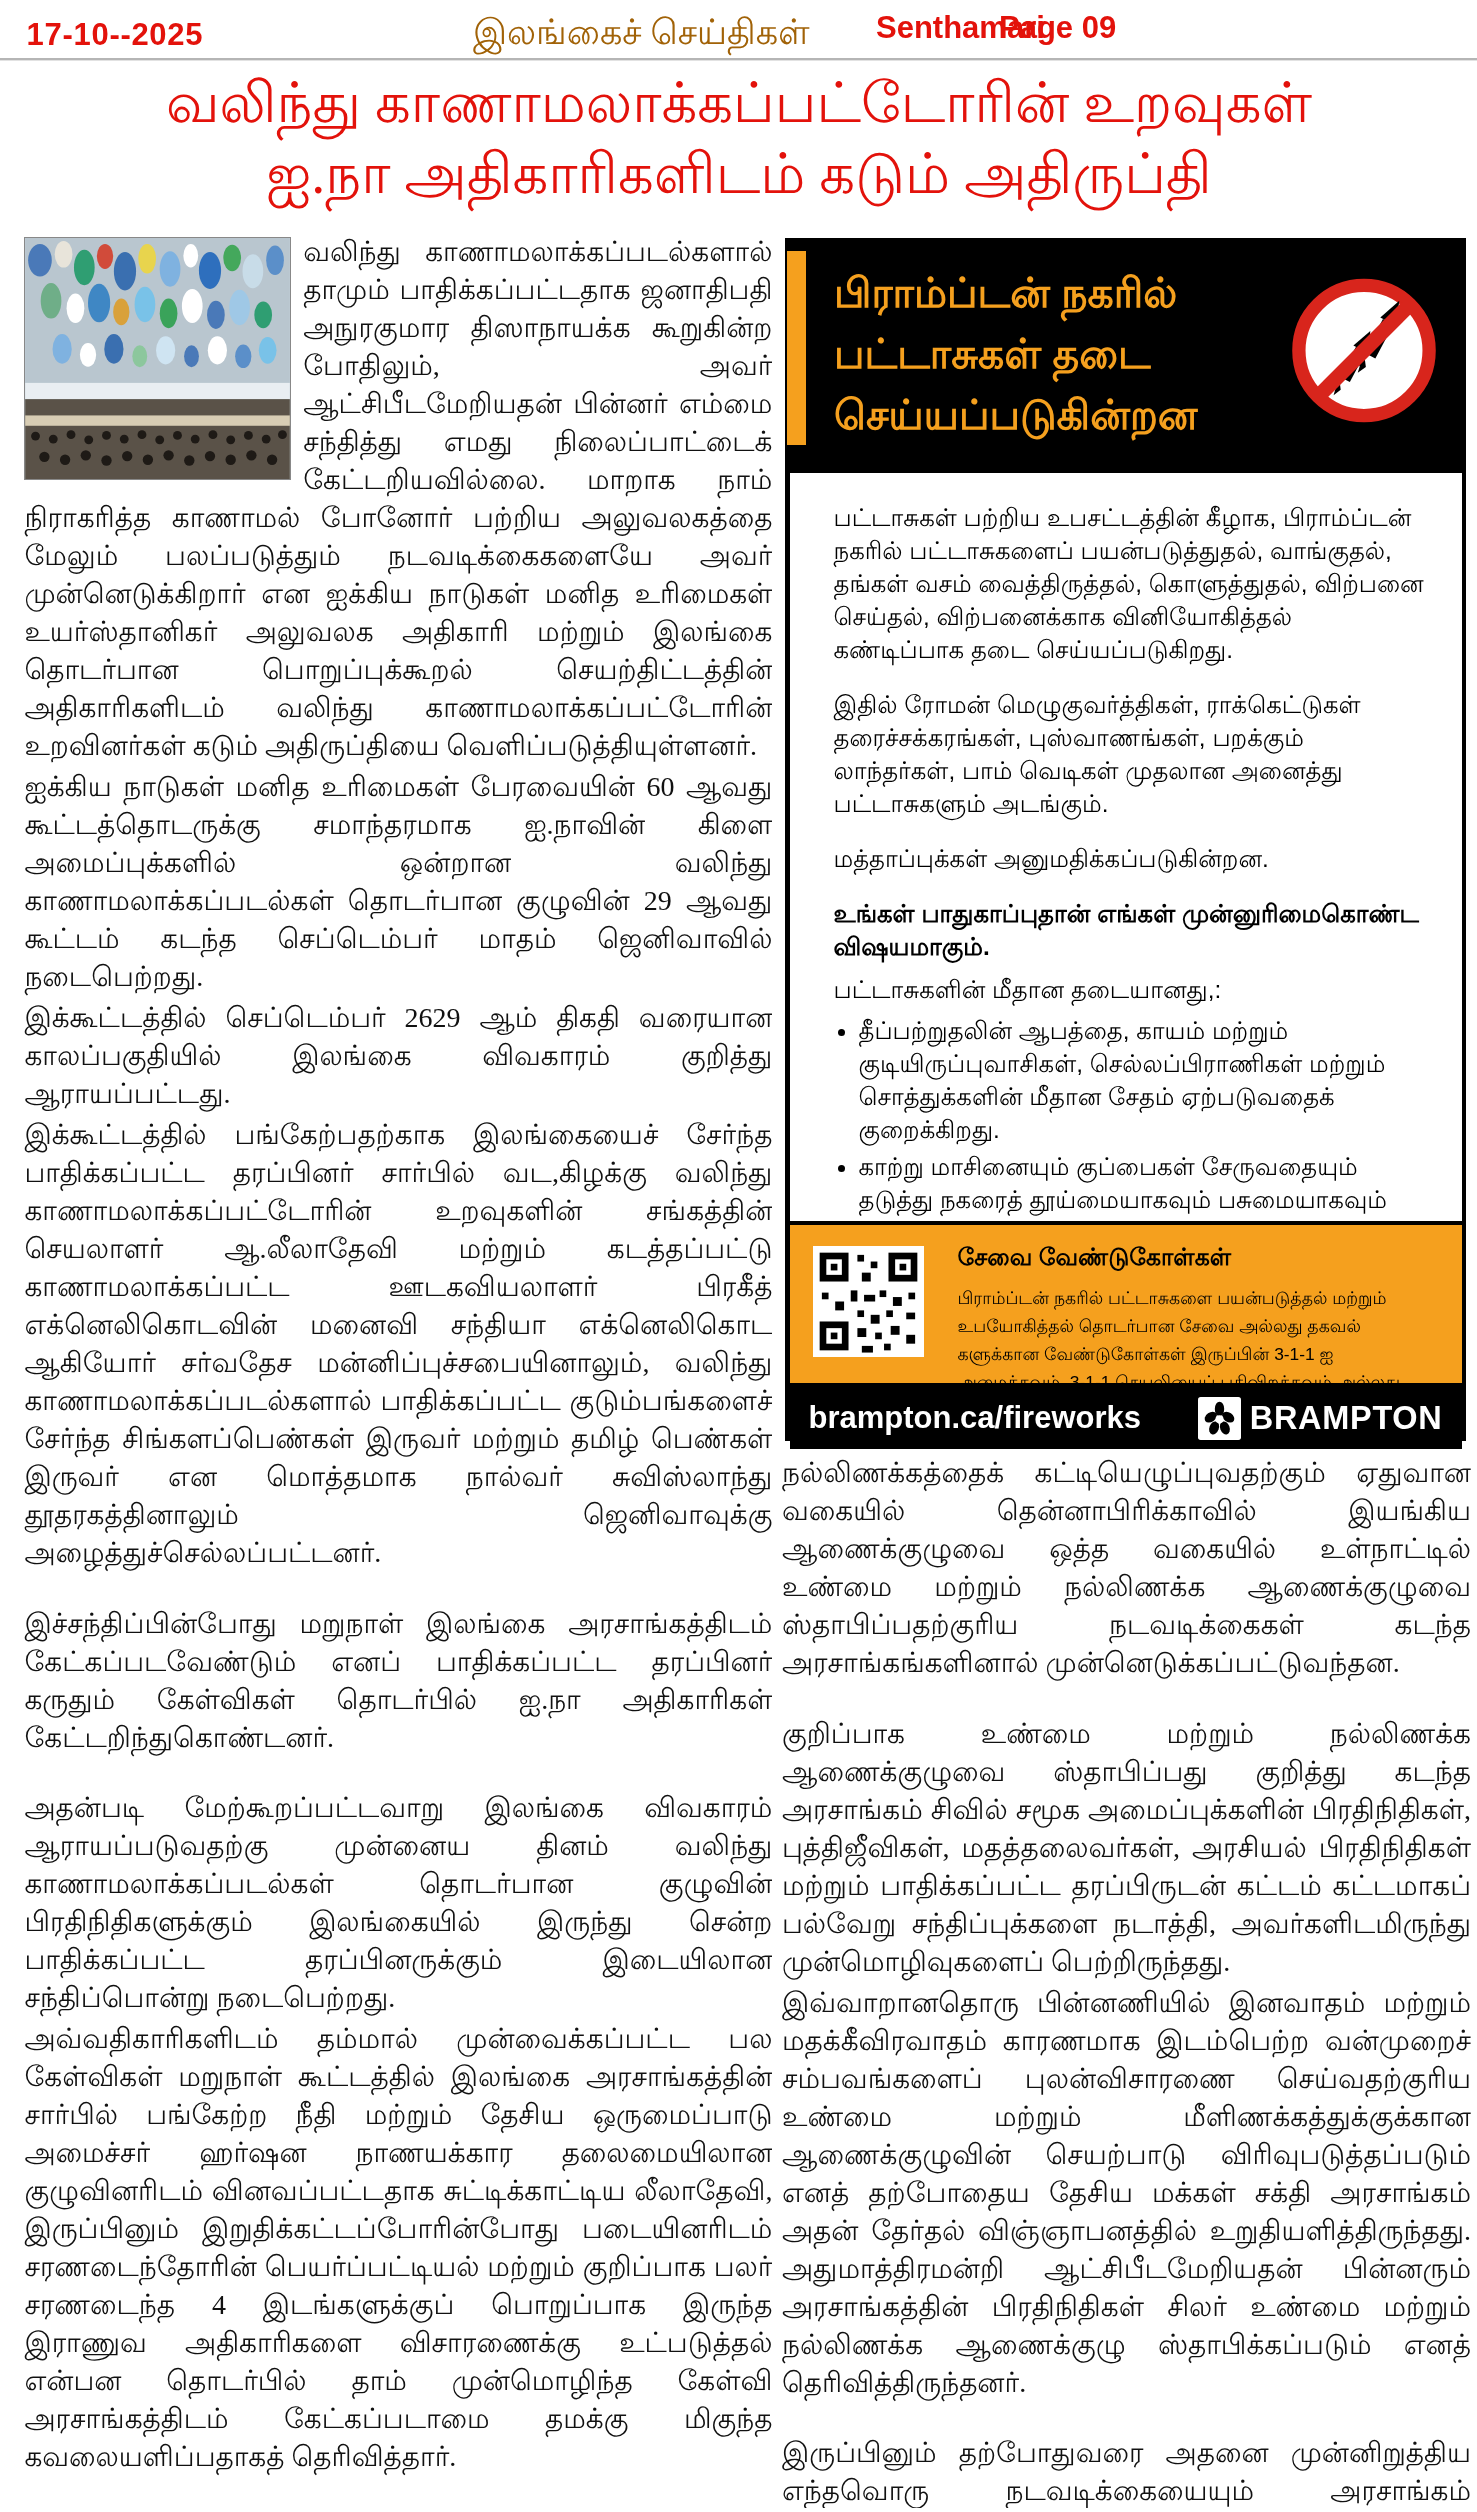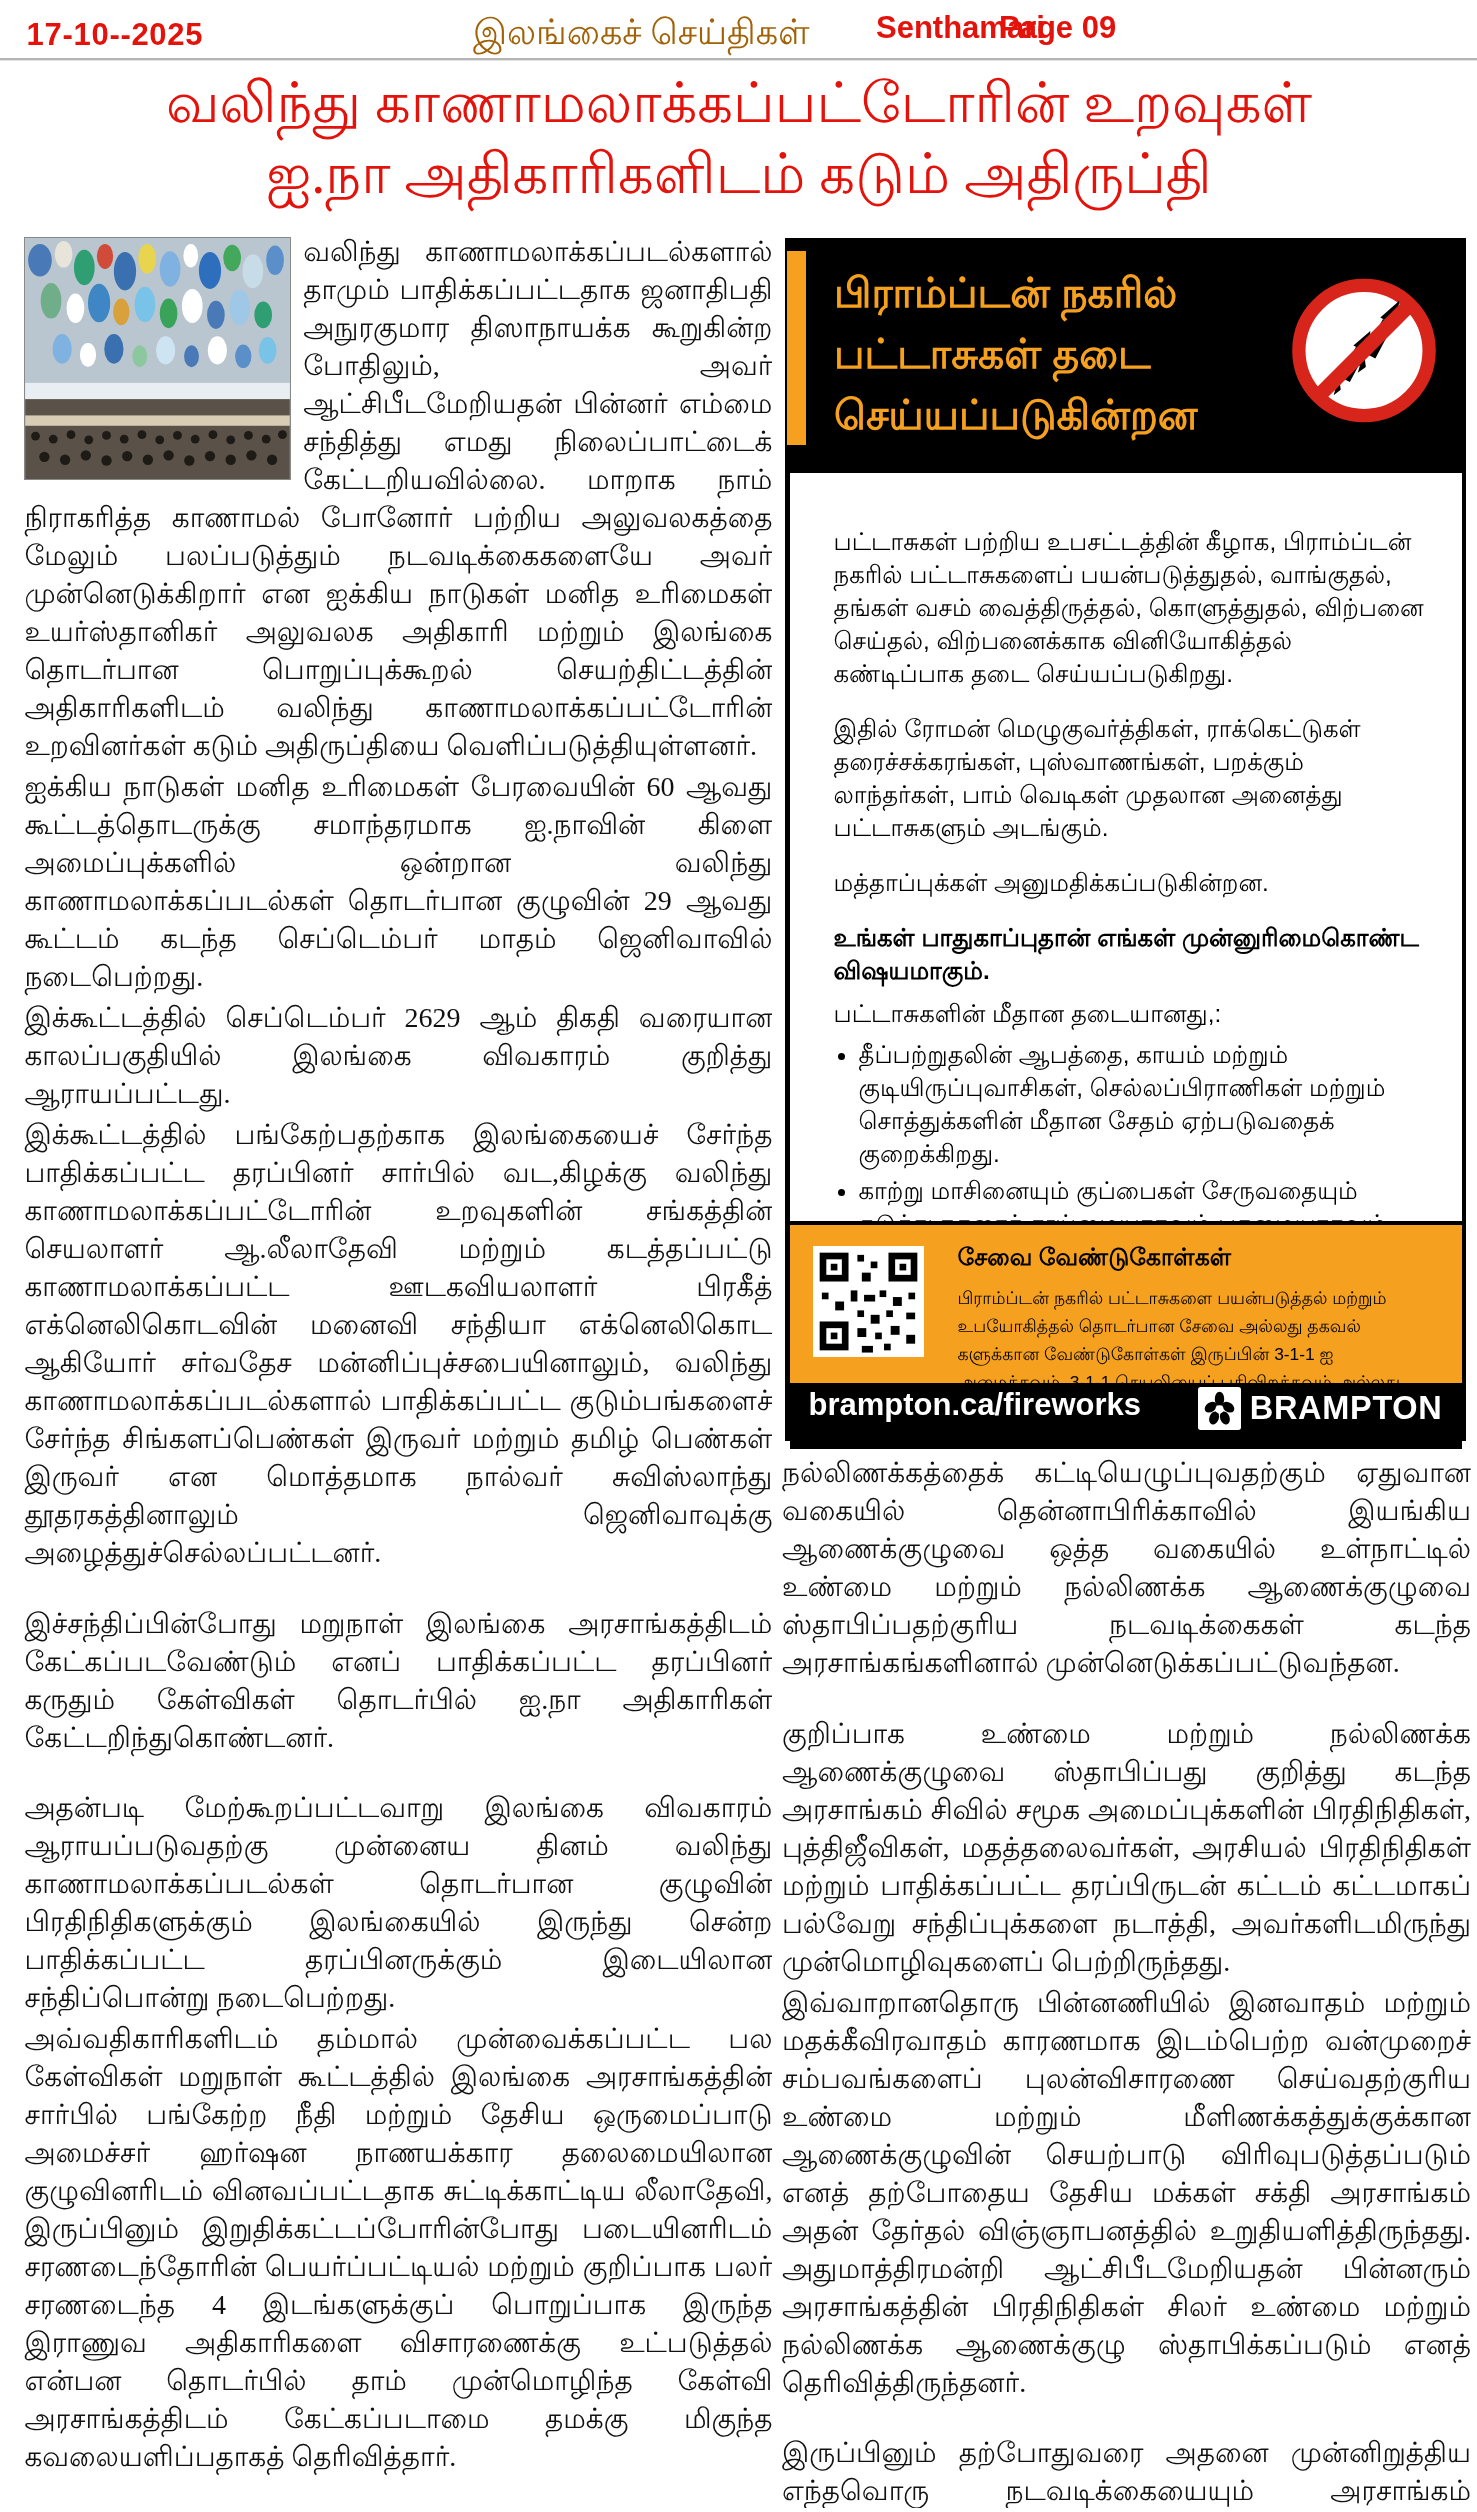--- a/index.html
+++ b/index.html
@@ -38,34 +38,34 @@
   
   .ad{position:absolute;left:785px;top:238px;width:681px;height:1203px;background:#000;}
   .ad-title-band{position:relative;width:100%;height:235px;background:#000;}
   .ad-orange-bar{position:absolute;left:1.5px;top:13.3px;width:19px;height:194px;background:#F5A01E;}
   .ad-title{position:absolute;left:49px;top:25px;width:443px;color:#F5A01E;
       font-family:"Liberation Sans",sans-serif;font-size:41px;line-height:61px;font-weight:bold;}
   .ad-ban-icon{position:absolute;right:28px;top:35px;width:148px;height:155px;}
 
   .ad-body{position:relative;width:672px;margin:0 auto;height:748px;background:#fff;
       font-family:"Liberation Sans",sans-serif;font-size:24.4px;line-height:33px;color:#000;
-      padding:52px 35px 0 44px;box-sizing:border-box;overflow:hidden;}
+      padding:28px 35px 0 44px;box-sizing:border-box;overflow:hidden;}
   .ad-body p{margin:0 0 22px 0;}
   .ad-body .h{font-weight:bold;margin-bottom:10.3px;}
   .ad-body ul{margin:0 0 25px 0;padding-left:25px;list-style:disc;}
   .ad-body li{margin-bottom:4.4px;}
 
   .ad-orange{position:relative;width:672px;margin:4px auto;height:158px;background:#F5A01E;
       font-family:"Liberation Sans",sans-serif;color:#000;}
   .qr{position:absolute;left:23.6px;top:20.7px;width:111px;height:111px;background:#fff;}
   .ad-orange .svc-title{position:absolute;left:168px;top:19px;font-size:23.6px;font-weight:bold;}
   .ad-orange .svc-text{position:absolute;left:168px;top:59px;width:473px;font-size:17.4px;line-height:28px;}
 
   .ad-footer{position:relative;width:672px;margin:0 auto;height:62px;background:#000;
-      display:flex;align-items:flex-start;justify-content:space-between;padding:0 19px;box-sizing:border-box;}
+      display:flex;align-items:center;justify-content:space-between;padding:0 19px;box-sizing:border-box;}
   .ad-url{color:#fff;font-family:"Liberation Sans",sans-serif;font-size:31px;font-weight:bold;}
   .brampton-logo{display:flex;align-items:center;gap:8.9px;}
   .brampton-word{color:#fff;font-family:"Liberation Sans",sans-serif;font-size:32.5px;
       font-weight:bold;letter-spacing:0.7px;}
 </style>
 </head>
 <body>
 
 <div class="header">
   <div class="date">17-10--2025</div>

